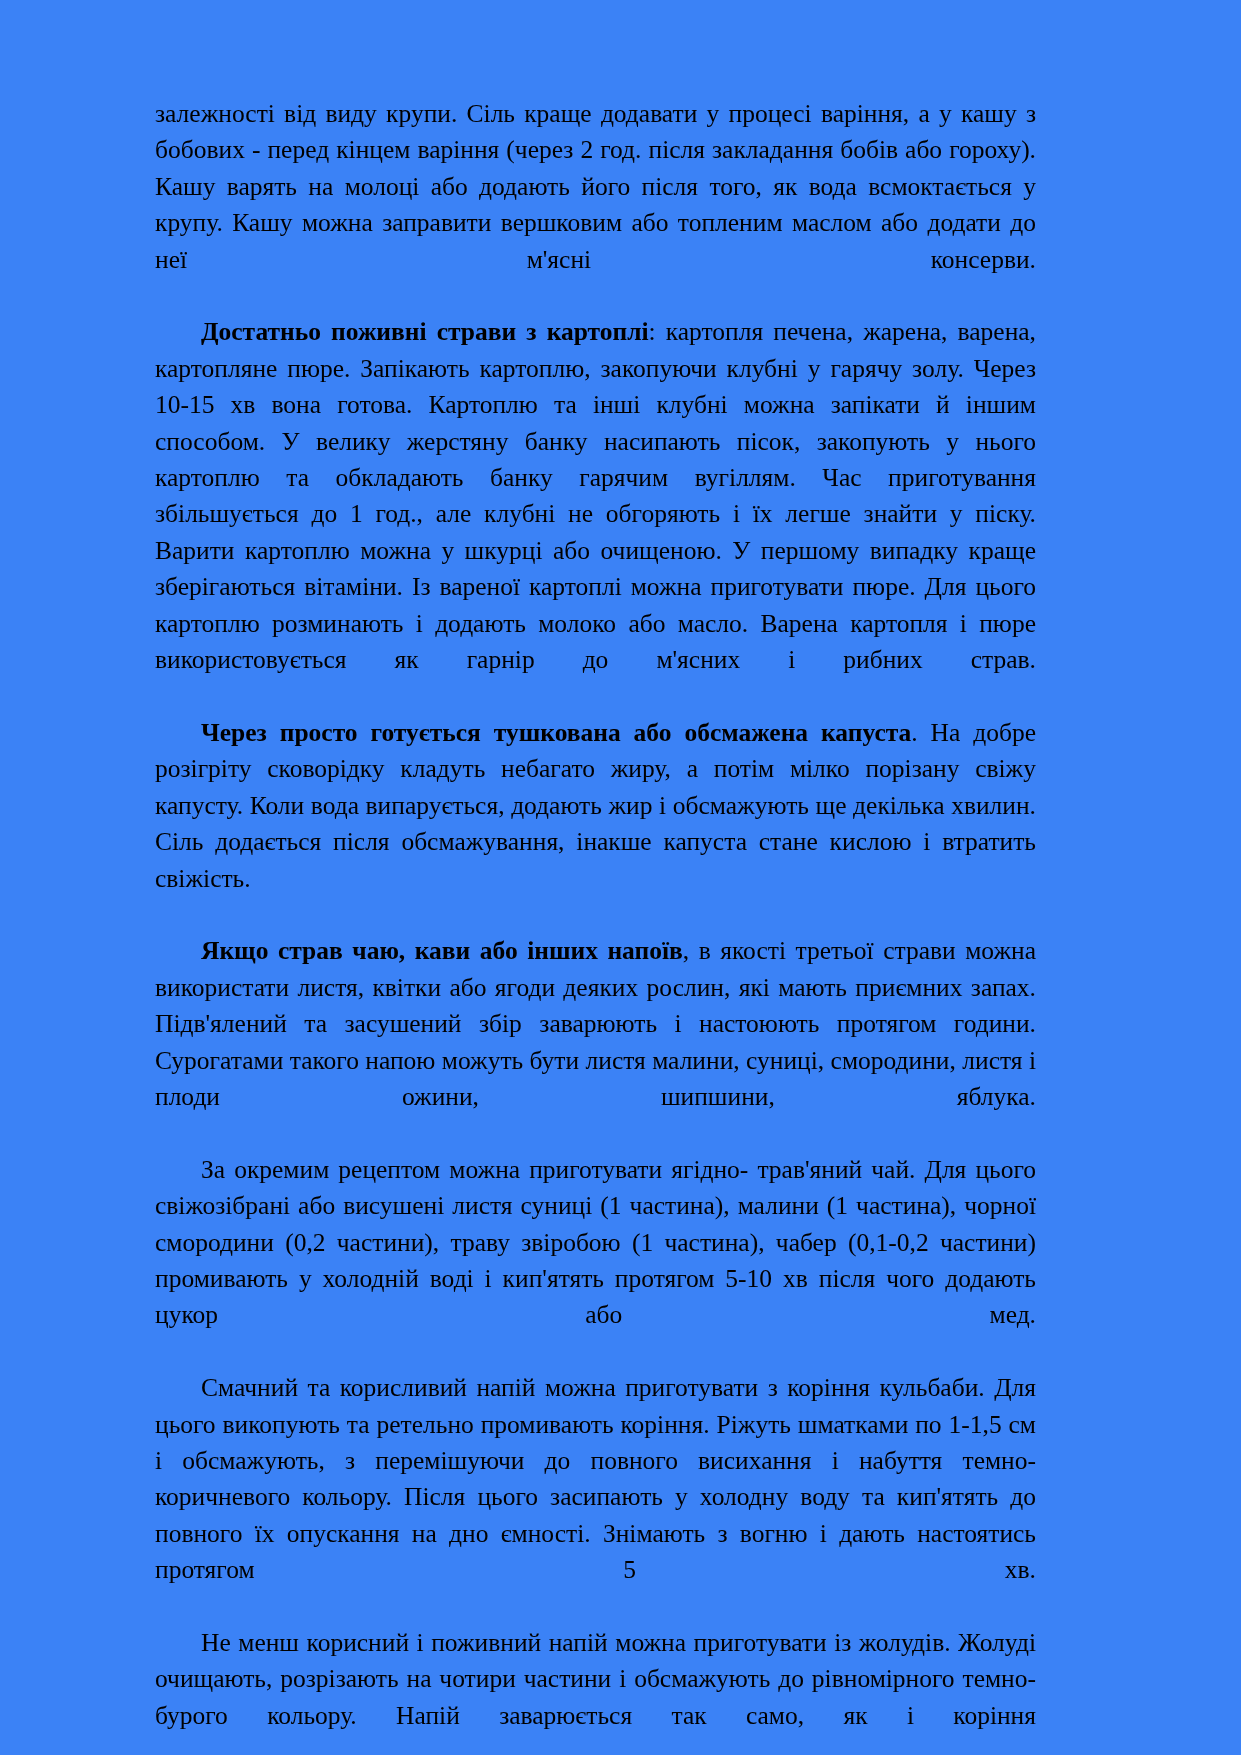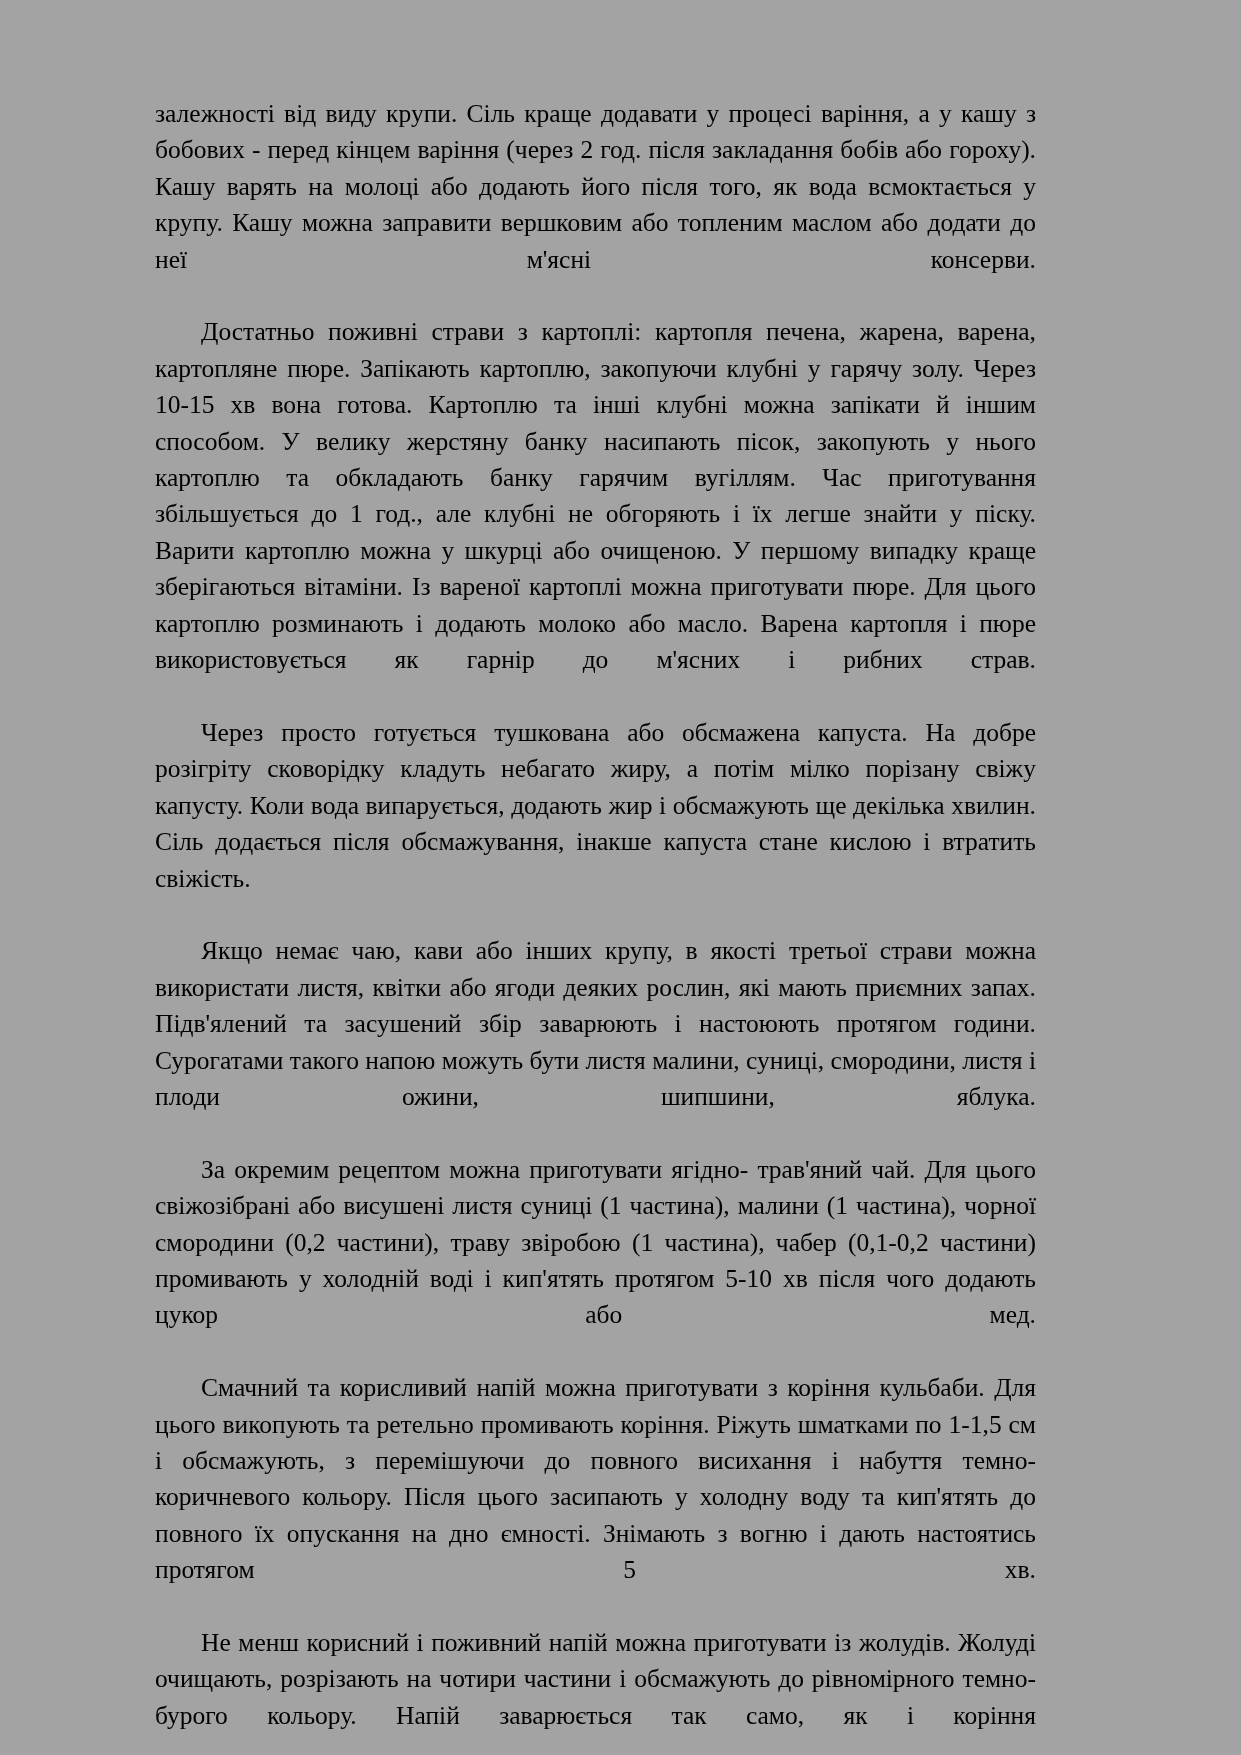--- a/index.html
+++ b/index.html
@@ -7,21 +7,21 @@
     margin: 0;
     padding: 0;
     background: #ffffff;
   }
 
   .page {
     position: relative;
     width: 1241px;
     height: 1755px;
     margin: 0 auto;
-    background: #a3a3a3;
+    background: #3b82f6;
     overflow: hidden;
     box-sizing: border-box;
   }
 
   .text-column {
     position: absolute;
     left: 155px;
     top: 96px;
     width: 881px;
     font-family: "Liberation Serif", "DejaVu Serif", serif;
@@ -46,36 +46,36 @@
   }
 
   
   p.para::after {
     content: "";
     display: inline-block;
     width: 100%;
   }
 
   .lead {
-    font-weight: normal;
+    font-weight: bold;
   }
 </style>
 </head>
 <body>
 
 <div class="page">
   <div class="text-column">
 
     <p class="para no-indent"><span>залежності від виду крупи. Сіль краще додавати у процесі варіння, а у кашу з бобових - перед кінцем варіння (через 2 год. після закладання бобів або гороху). Кашу варять на молоці або додають його після того, як вода всмоктається у крупу. Кашу можна заправити вершковим або топленим маслом або додати до неї м'ясні консерви.</span></p>
 
     <p class="para"><span class="lead">Достатньо поживні страви з картоплі</span><span>: картопля печена, жарена, варена, картопляне пюре. Запікають картоплю, закопуючи клубні у гарячу золу. Через 10-15 хв вона готова. Картоплю та інші клубні можна запікати й іншим способом. У велику жерстяну банку насипають пісок, закопують у нього картоплю та обкладають банку гарячим вугіллям. Час приготування збільшується до 1 год., але клубні не обгоряють і їх легше знайти у піску. Варити картоплю можна у шкурці або очищеною. У першому випадку краще зберігаються вітаміни. Із вареної картоплі можна приготувати пюре. Для цього картоплю розминають і додають молоко або масло. Варена картопля і пюре використовується як гарнір до м'ясних і рибних страв.</span></p>
 
     <p class="para"><span class="lead">Через просто готується тушкована або обсмажена капуста</span><span>. На добре розігріту сковорідку кладуть небагато жиру, а потім мілко порізану свіжу капусту. Коли вода випарується, додають жир і обсмажують ще декілька хвилин. Сіль додається після обсмажування, інакше капуста стане кислою і втратить свіжість.</span></p>
 
-    <p class="para"><span class="lead">Якщо немає чаю, кави або інших крупу</span><span>, в якості третьої страви можна використати листя, квітки або ягоди деяких рослин, які мають приємних запах. Підв'ялений та засушений збір заварюють і настоюють протягом години. Сурогатами такого напою можуть бути листя малини, суниці, смородини, листя і плоди ожини, шипшини, яблука.</span></p>
+    <p class="para"><span class="lead">Якщо страв чаю, кави або інших напоїв</span><span>, в якості третьої страви можна використати листя, квітки або ягоди деяких рослин, які мають приємних запах. Підв'ялений та засушений збір заварюють і настоюють протягом години. Сурогатами такого напою можуть бути листя малини, суниці, смородини, листя і плоди ожини, шипшини, яблука.</span></p>
 
     <p class="para"><span>За окремим рецептом можна приготувати ягідно- трав'яний чай. Для цього свіжозібрані або висушені листя суниці (1 частина), малини (1 частина), чорної смородини (0,2 частини), траву звіробою (1 частина), чабер (0,1-0,2 частини) промивають у холодній воді і кип'ятять протягом 5-10 хв після чого додають цукор або мед.</span></p>
 
     <p class="para"><span>Смачний та корисливий напій можна приготувати з коріння кульбаби. Для цього викопують та ретельно промивають коріння. Ріжуть шматками по 1-1,5 см і обсмажують, з перемішуючи до повного висихання і набуття темно-коричневого кольору. Після цього засипають у холодну воду та кип'ятять до повного їх опускання на дно ємності. Знімають з вогню і дають настоятись протягом 5 хв.</span></p>
 
     <p class="para"><span>Не менш корисний і поживний напій можна приготувати із жолудів. Жолуді очищають, розрізають на чотири частини і обсмажують до рівномірного темно-бурого кольору. Напій заварюється так само, як і коріння</span></p>
 
   </div>
 </div>
 

